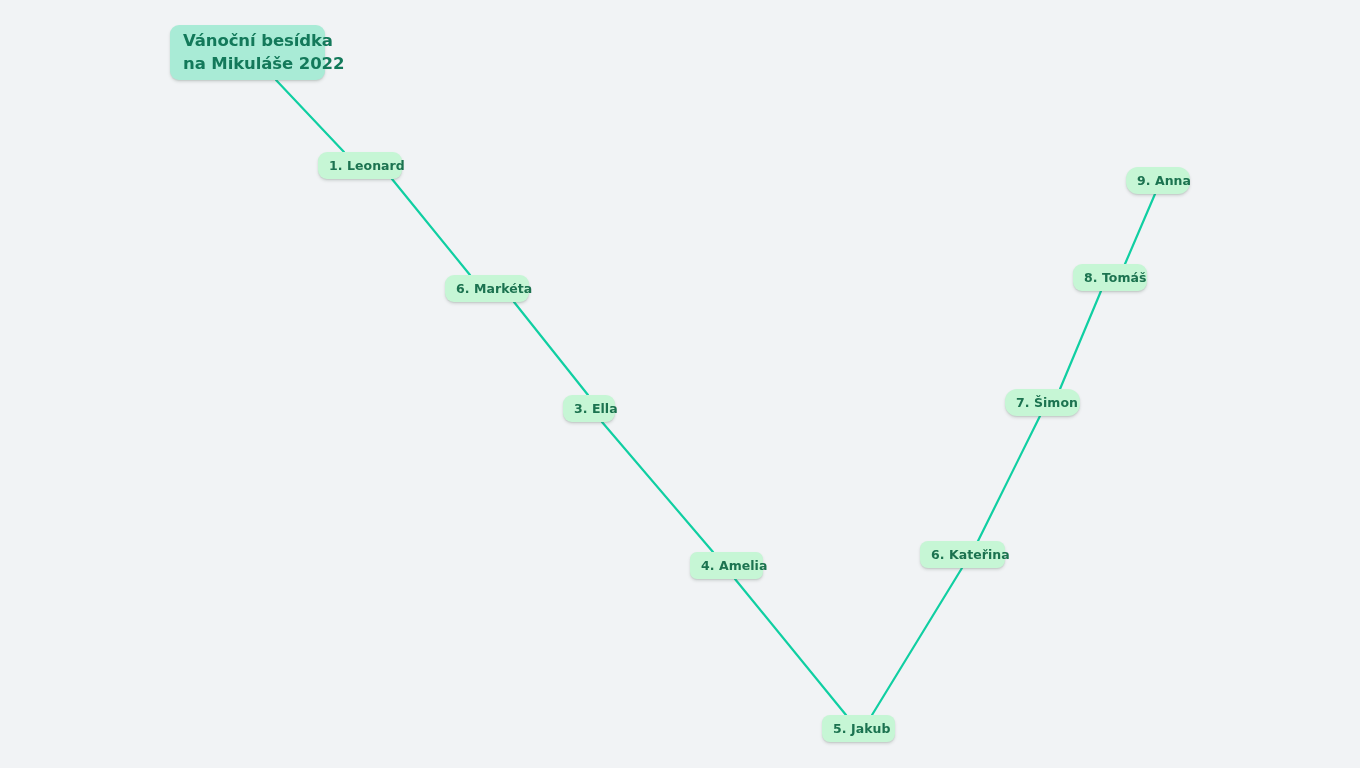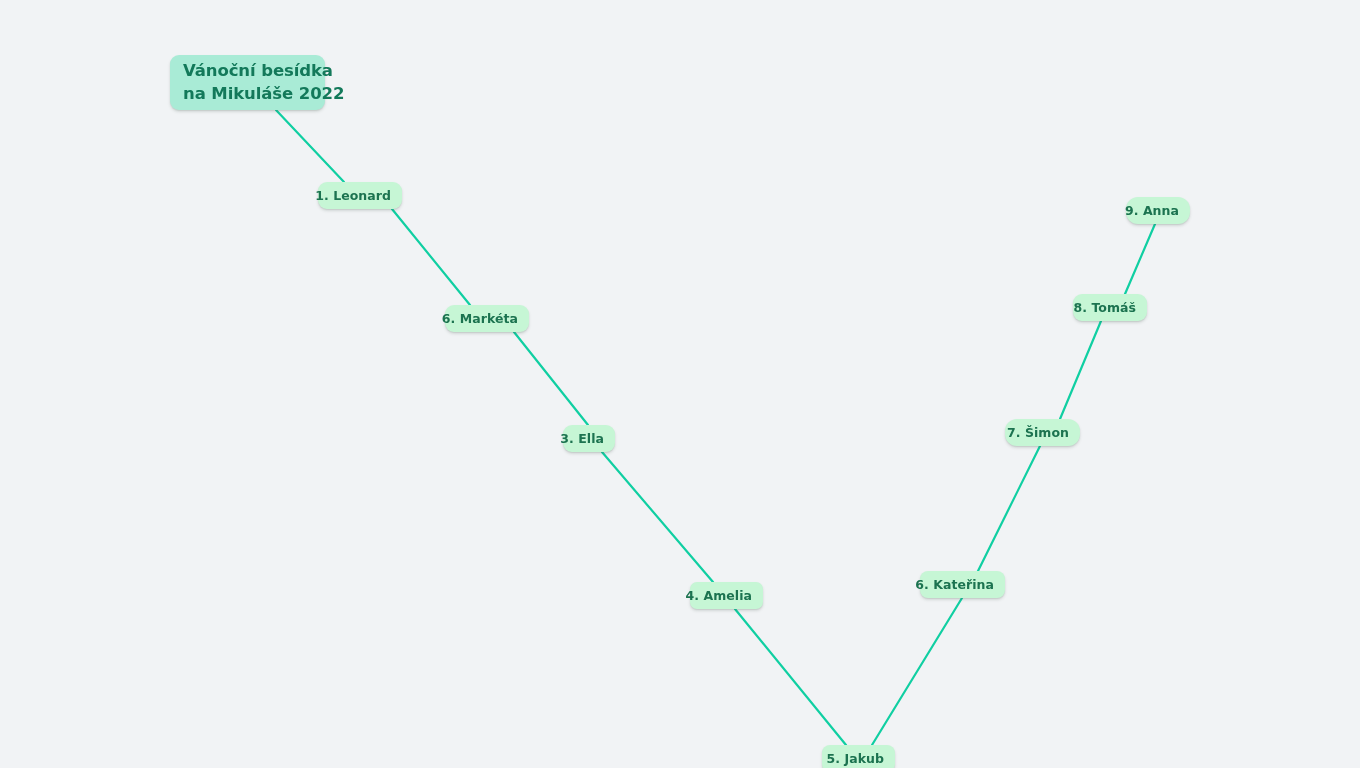--- a/index.html
+++ b/index.html
@@ -14,37 +14,36 @@
     font-family: "DejaVu Sans", "Liberation Sans", sans-serif;
     overflow: hidden;
     position: relative;
   }
   #canvas {
     position: absolute;
     left: 0;
     top: 0;
     width: 1360px;
     height: 676px;
-    margin-top: 30px;
   }
   #edge-layer {
     position: absolute;
     left: 0;
     top: 0;
     width: 1360px;
     height: 768px;
     pointer-events: none;
   }
   .node {
     position: absolute;
     box-sizing: border-box;
     border-radius: 9px;
     display: flex;
     flex-direction: column;
-    align-items: flex-end;
+    align-items: flex-start;
     justify-content: center;
     text-align: center;
     white-space: pre;
     box-shadow: 0 2px 3px rgba(60, 80, 70, 0.16),
                 0 1px 1px rgba(60, 80, 70, 0.10);
     user-select: none;
   }
   .node-root {
     background: #a9ebd6;
     color: #13795a;

